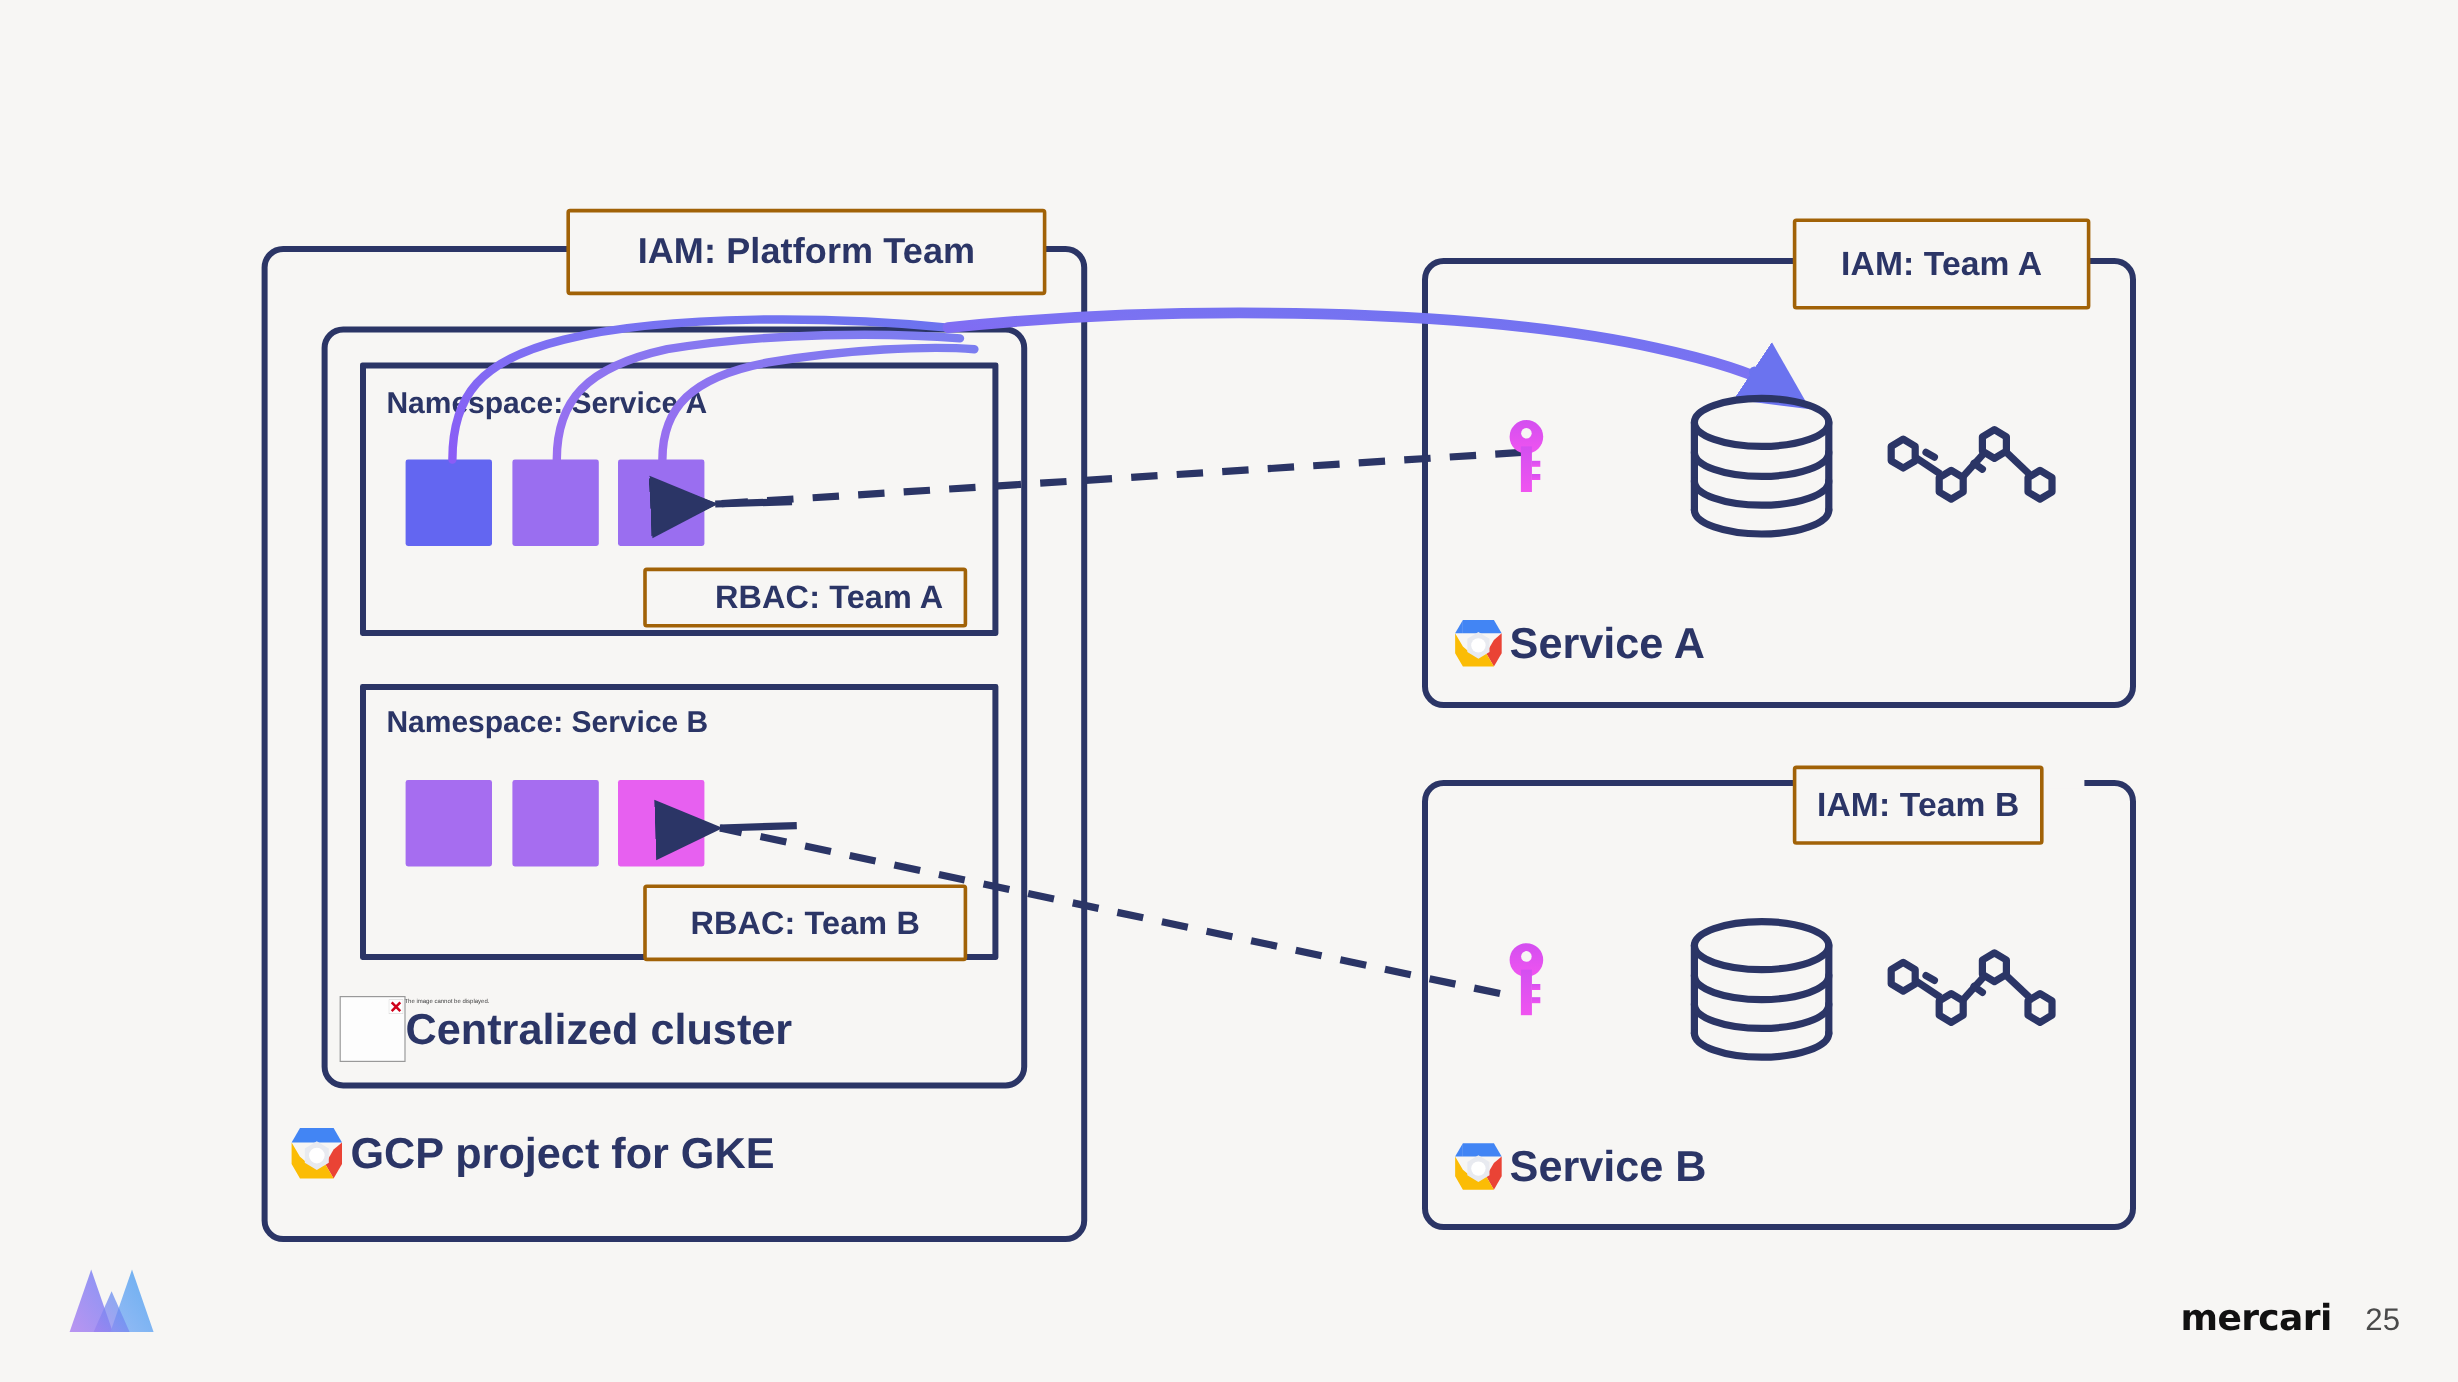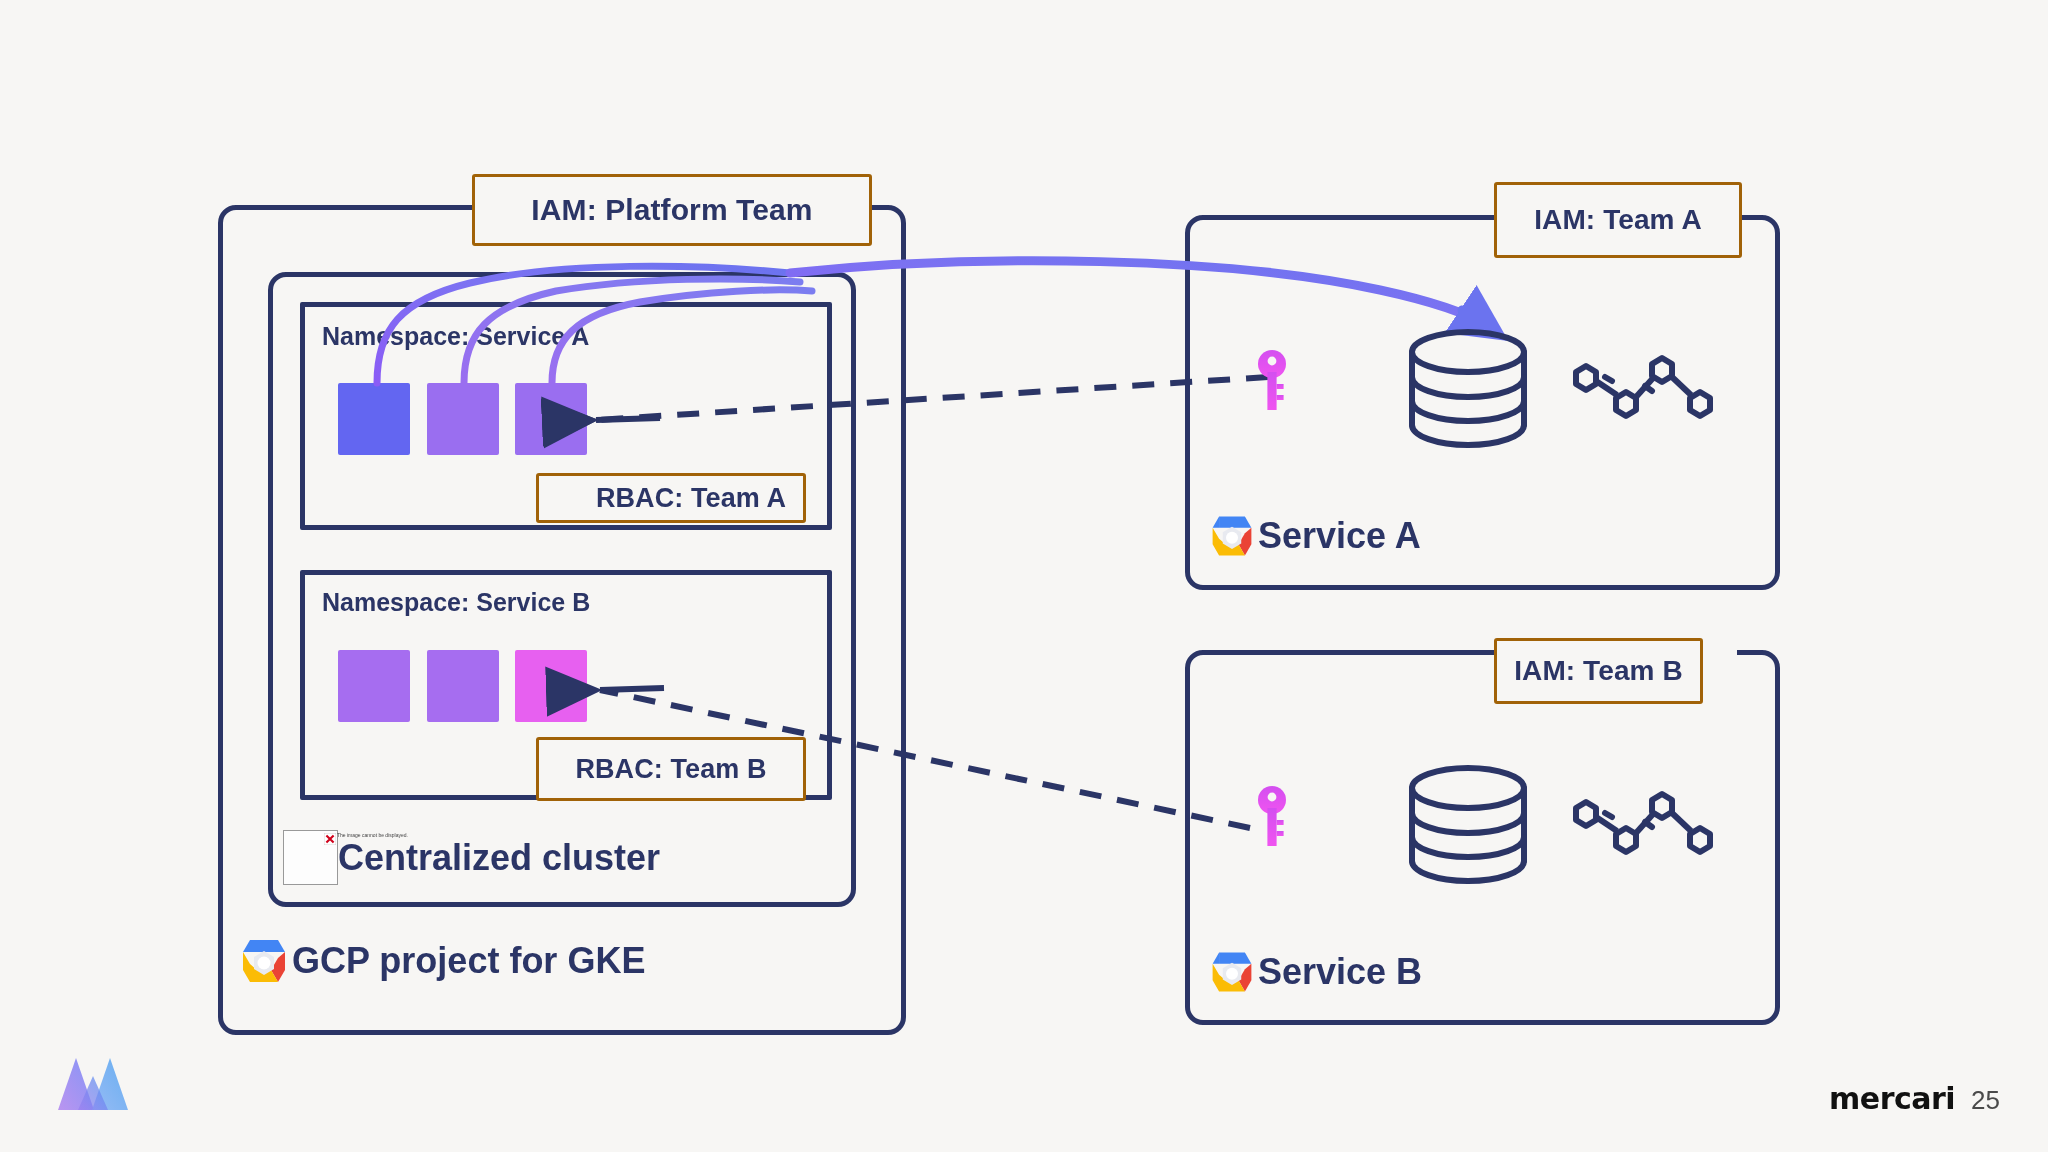--- a/index.html
+++ b/index.html
@@ -151,21 +151,21 @@
     height: 60px;
   }
 
   
   .brand {
     position: absolute;
     right: 48px;
     bottom: 36px;
     display: flex;
     align-items: baseline;
-    gap: 16px;
+    gap: 28px;
   }
   .brand-word {
     font-family: "DejaVu Sans", sans-serif;
     font-weight: bold;
     font-size: 30px;
     letter-spacing: -0.5px;
     color: #111111;
   }
   .brand-page {
     font-family: "Liberation Sans", sans-serif;

